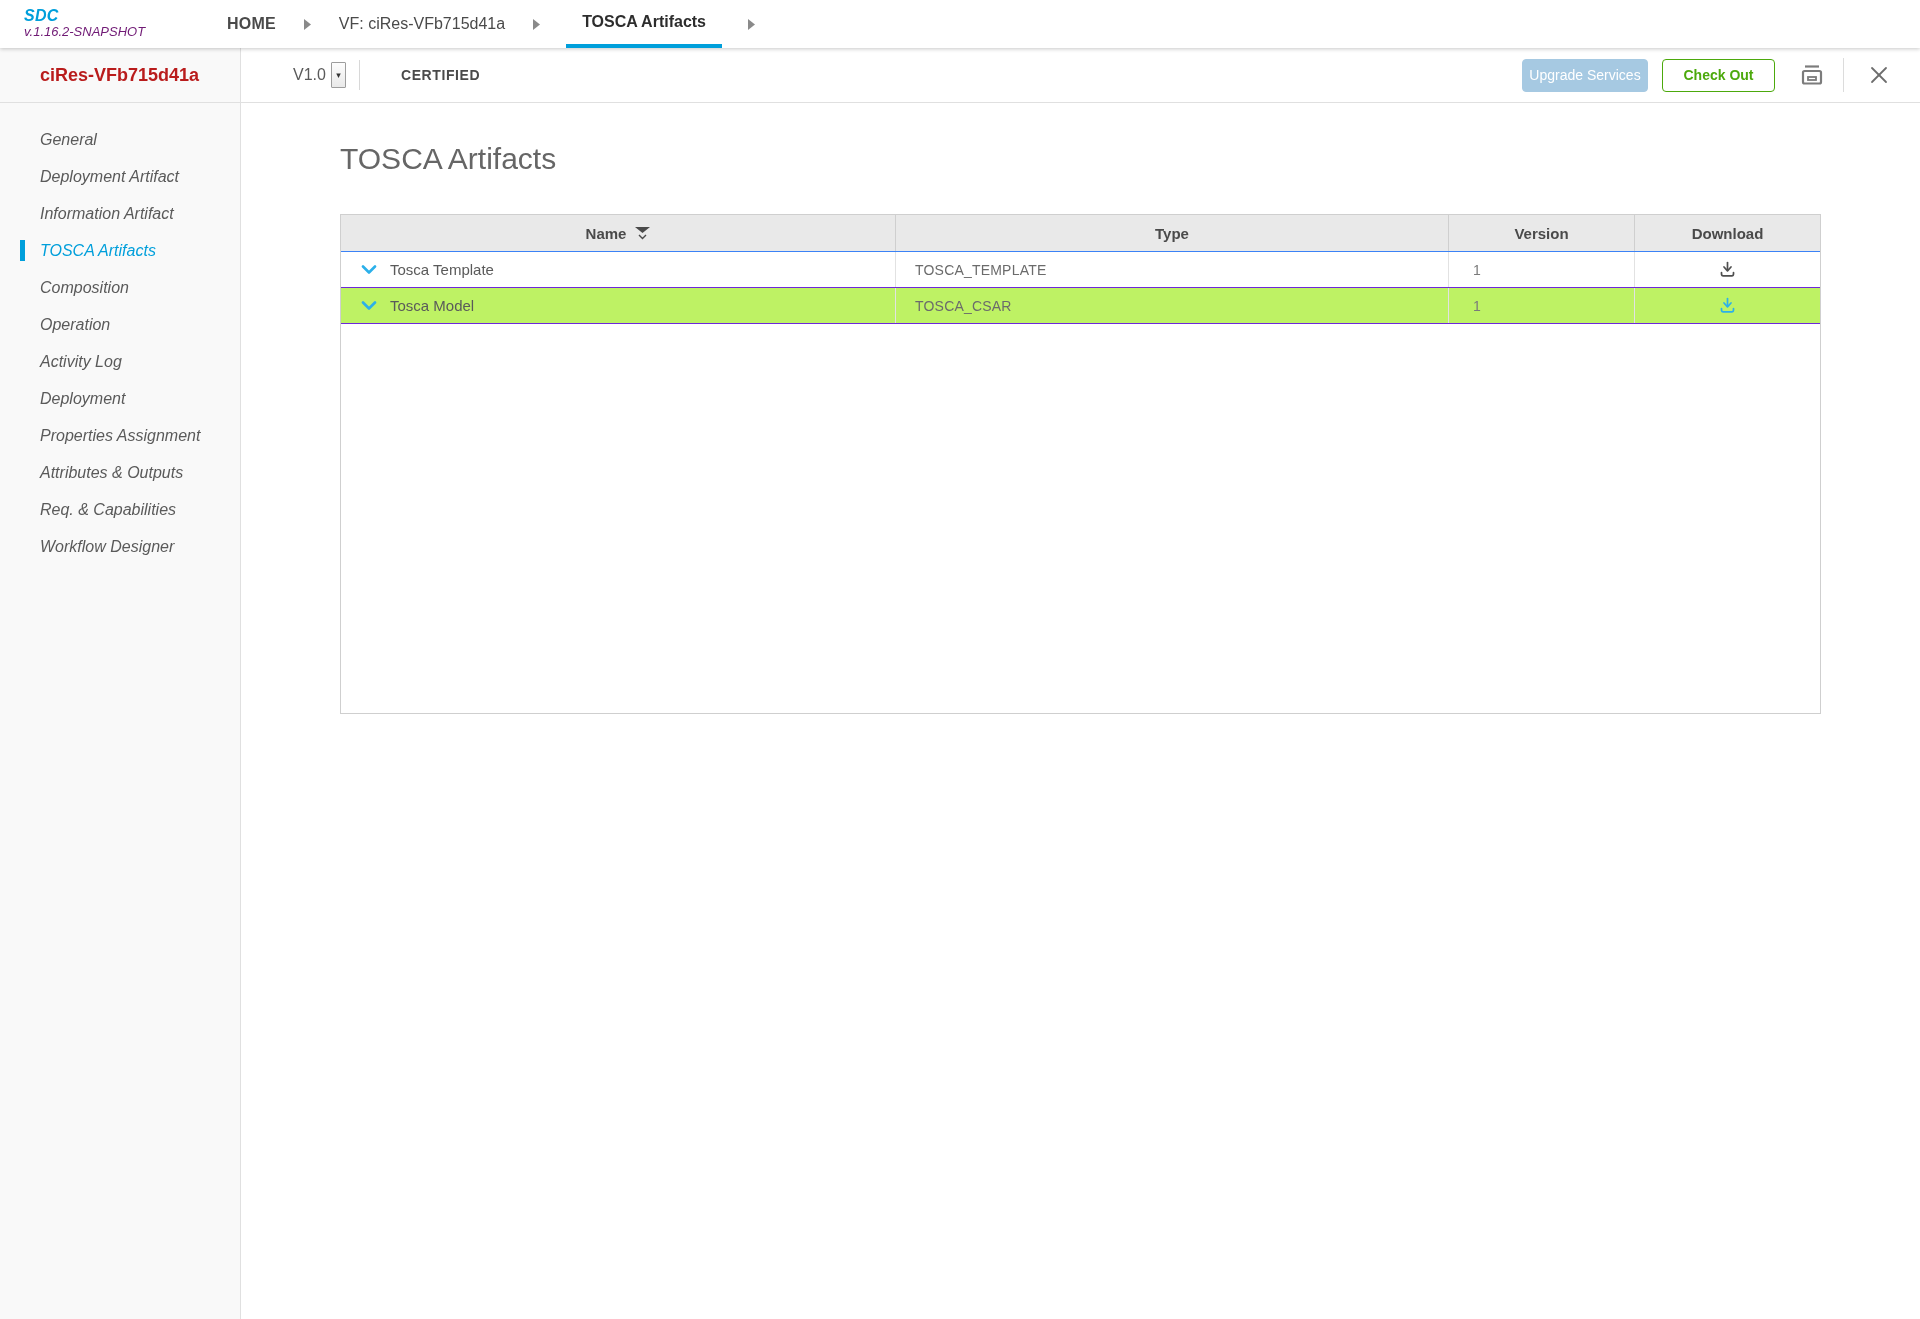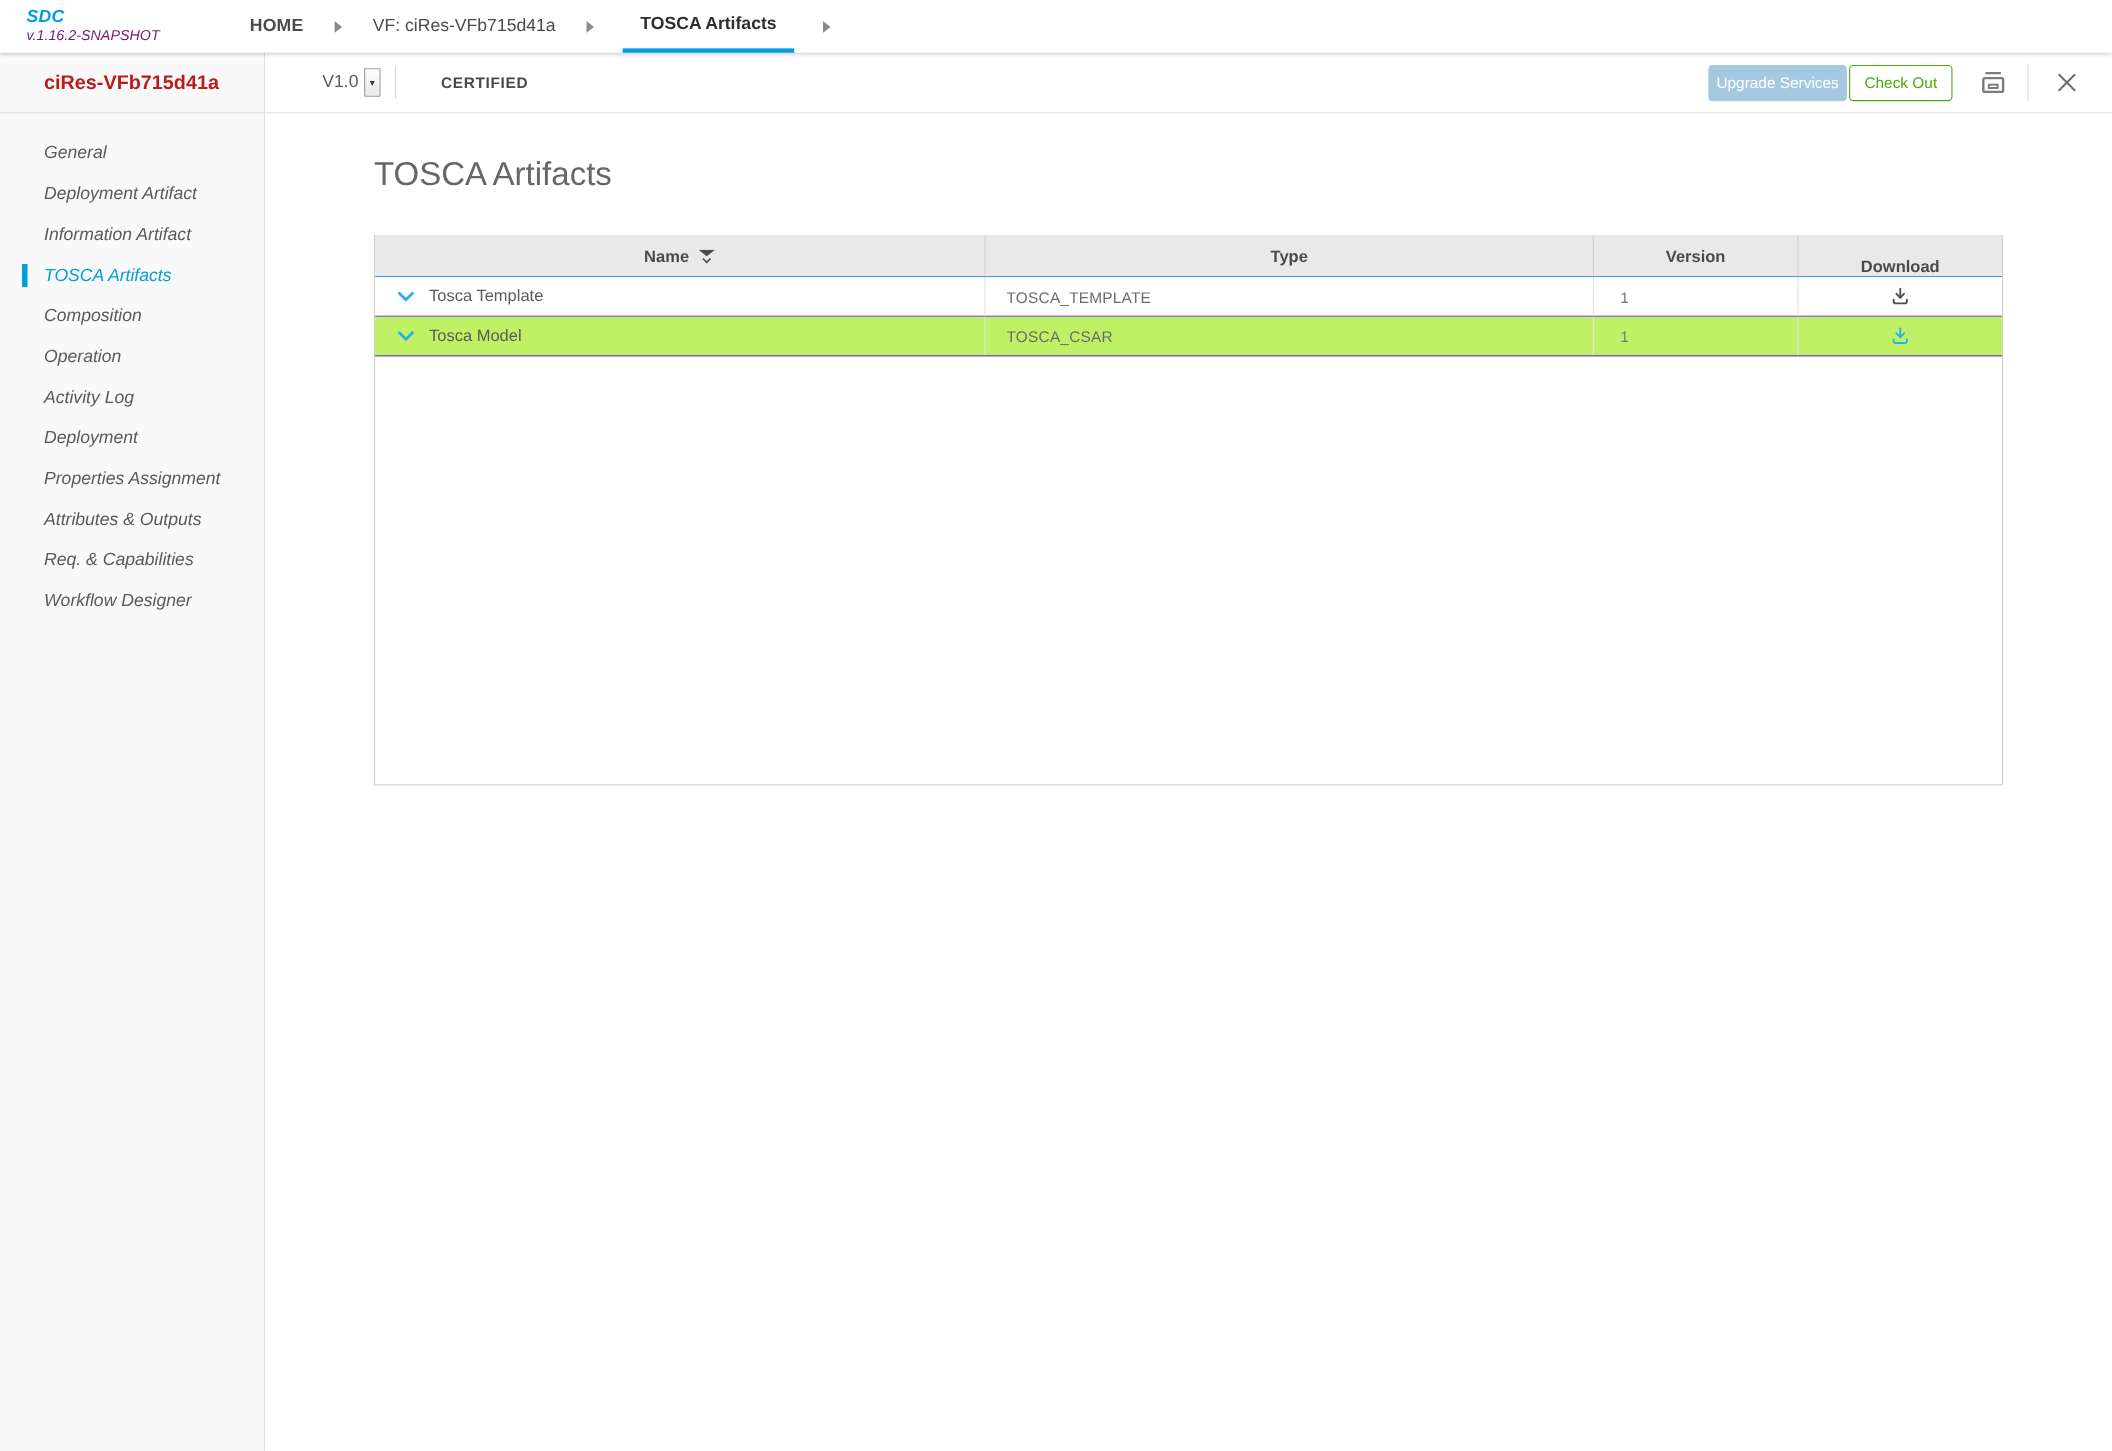--- a/index.html
+++ b/index.html
@@ -48,38 +48,38 @@
   .version-spinner{ margin-left:5px; width:15px; height:26px; border:1px solid #9d9d9d;
             background:linear-gradient(#fdfdfd,#e9e9e9); display:flex; align-items:center;
             justify-content:center; font-size:9px; color:#333; cursor:pointer; border-radius:1px; }
   .toolbar-divider{ width:1px; height:30px; background:#d8d8d8; margin-left:13px; }
   .status-label{ margin-left:41px; font-size:14px; font-weight:700; letter-spacing:.6px; color:#4a4a4a; }
   .toolbar-spacer{ flex:1; }
   .btn{ height:33px; border-radius:4px; font-family:"Liberation Sans",sans-serif; font-size:14px;
         display:flex; align-items:center; justify-content:center; cursor:pointer; }
   .btn-upgrade{ width:126px; background:var(--upgrade-disabled); border:1px solid var(--upgrade-disabled);
         color:#fff; cursor:default; }
-  .btn-checkout{ width:94px; margin-left:2px; background:#fff; border:1px solid var(--green);
-        color:var(--green); font-weight:400; }
+  .btn-checkout{ width:113px; margin-left:14px; background:#fff; border:1px solid var(--green);
+        color:var(--green); font-weight:700; }
   .icon-btn{ display:flex; align-items:center; justify-content:center; cursor:pointer; color:#7c7c7c; }
   .print-btn{ margin-left:22px; width:30px; height:30px; }
   .toolbar-divider2{ width:1px; height:34px; background:#dcdcdc; margin-left:16px; }
   .close-btn{ margin-left:20px; margin-right:26px; width:30px; height:30px; color:#6d6d6d; }
 
   
   .content{ position:absolute; left:241px; top:104px; width:1679px; height:1215px; background:#fff; }
   .page-title{ position:absolute; left:99px; top:38px; font-size:30px; font-weight:400; color:#666; }
 
   .table-wrap{ position:absolute; left:99px; top:110px; width:1481px; height:500px;
                border:1px solid #cfcfcf; background:#fff; }
   .thead{ display:flex; height:37px; background:#e9e9e9; border-bottom:1px solid #3b82f6; }
   .th{ display:flex; align-items:center; justify-content:center; font-size:15px; font-weight:700;
        color:#4a4a4a; border-right:1px solid #cfcfcf; cursor:pointer; }
   .th:last-child{ border-right:none; }
-  .col-name{ width:555px; } .col-type{ width:553px; } .col-version{ width:186px; } .col-download{ flex:1;align-items:flex-end; }
+  .col-name{ width:555px; } .col-type{ width:553px; } .col-version{ width:186px; } .col-download{ flex:1; }
   .sort-icon{ margin-left:9px; display:flex; flex-direction:column; align-items:center; }
 
   .trow{ display:flex; height:36px; border-bottom:1px solid #6d28d9; background:#fff; }
   .trow.alt{ background:#bef264; }
   .td{ display:flex; align-items:center; border-right:1px solid #e2e2e2; overflow:hidden; }
   .td:last-child{ border-right:none; }
   .td-name{ padding-left:20px; font-size:15px; color:#5a5a5a; }
   .expand-chevron{ display:flex; align-items:center; margin-right:13px; cursor:pointer; }
   .td-type{ padding-left:19px; font-size:14px; color:#6b6b6b; letter-spacing:.2px; }
   .td-version{ padding-left:24px; font-size:14px; color:#7a7a7a; }

